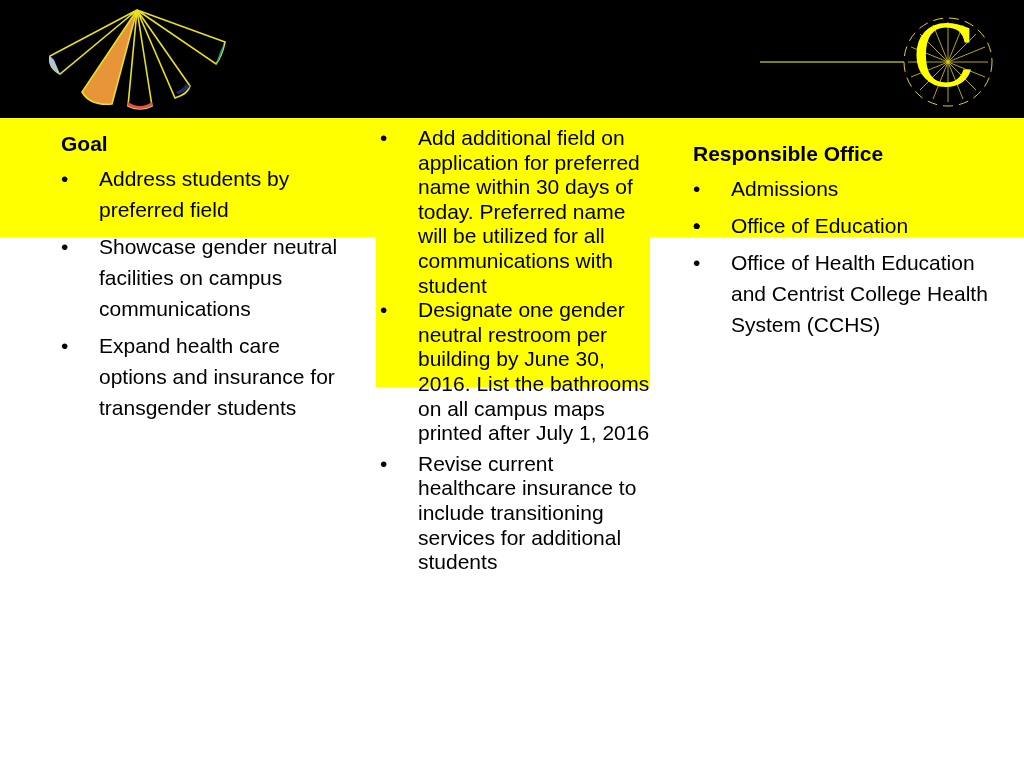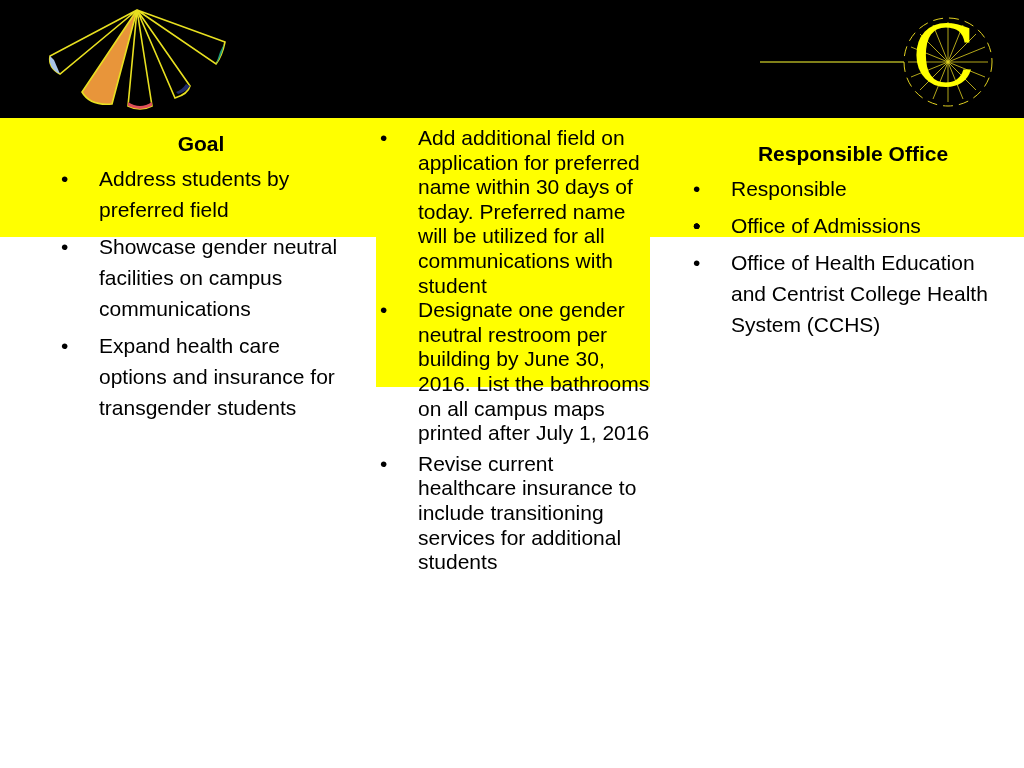--- a/index.html
+++ b/index.html
@@ -19,21 +19,20 @@
   .logo-fan { position:absolute; left:40px; top:6px; width:200px; height:108px; }
   .logo-college { position:absolute; left:758px; top:6px; width:236px; height:106px; }
   .brand-text {
     position:absolute; left:743px; color:#000000; font-family:"DejaVu Serif","Liberation Serif",serif;
     letter-spacing:3px; font-size:21px; line-height:24px;
   }
   .col { position:absolute; font-family:"Liberation Sans","DejaVu Sans",sans-serif; }
   .col h3 {
     margin:0; font-size:21px; font-weight:bold; line-height:26px;
     font-family:"Liberation Sans","DejaVu Sans",sans-serif;
-    text-align:center;
   }
   .col ul { list-style:none; margin:0; padding:0; }
   .col li { position:relative; padding-left:38px; font-size:21px; }
   .col li .dot {
     position:absolute; left:0; top:0; width:20px; text-align:left;
   }
   .goal { left:61px; top:131px; width:280px; }
   .goal li { line-height:31px; margin-top:6px; }
   .plan { left:380px; top:124px; width:270px; }
   .plan li { line-height:24.6px; margin-top:6px; }
@@ -103,20 +102,20 @@
   <ul>
     <li style="margin-top:2px;"><span class="dot">•</span><span>Add additional field on application for preferred name within 30 days of today. Preferred name will be utilized for all communications with student</span></li>
     <li style="margin-top:0;"><span class="dot">•</span><span>Designate one gender neutral restroom per building by June 30, 2016. List the bathrooms on all campus maps printed after July 1, 2016</span></li>
     <li><span class="dot">•</span><span>Revise current healthcare insurance to include transitioning services for additional students</span></li>
   </ul>
 </div>
 
 <div class="col resp">
   <h3>Responsible Office</h3>
   <ul>
-    <li><span class="dot">•</span><span>Responsible</span></li>
+    <li><span class="dot">•</span><span>Admissions</span></li>
     <li><span class="dot">•</span></li>
     <li><span class="dot">•</span></li>
     <li><span class="dot">•</span></li>
-    <li><span class="dot">•</span><span>Office of Admissions</span></li>
+    <li><span class="dot">•</span><span>Office of Education</span></li>
     <li><span class="dot">•</span><span>Office of Health Education and Centrist College Health System (CCHS)</span></li>
   </ul>
 </div>
 
 </body></html>

